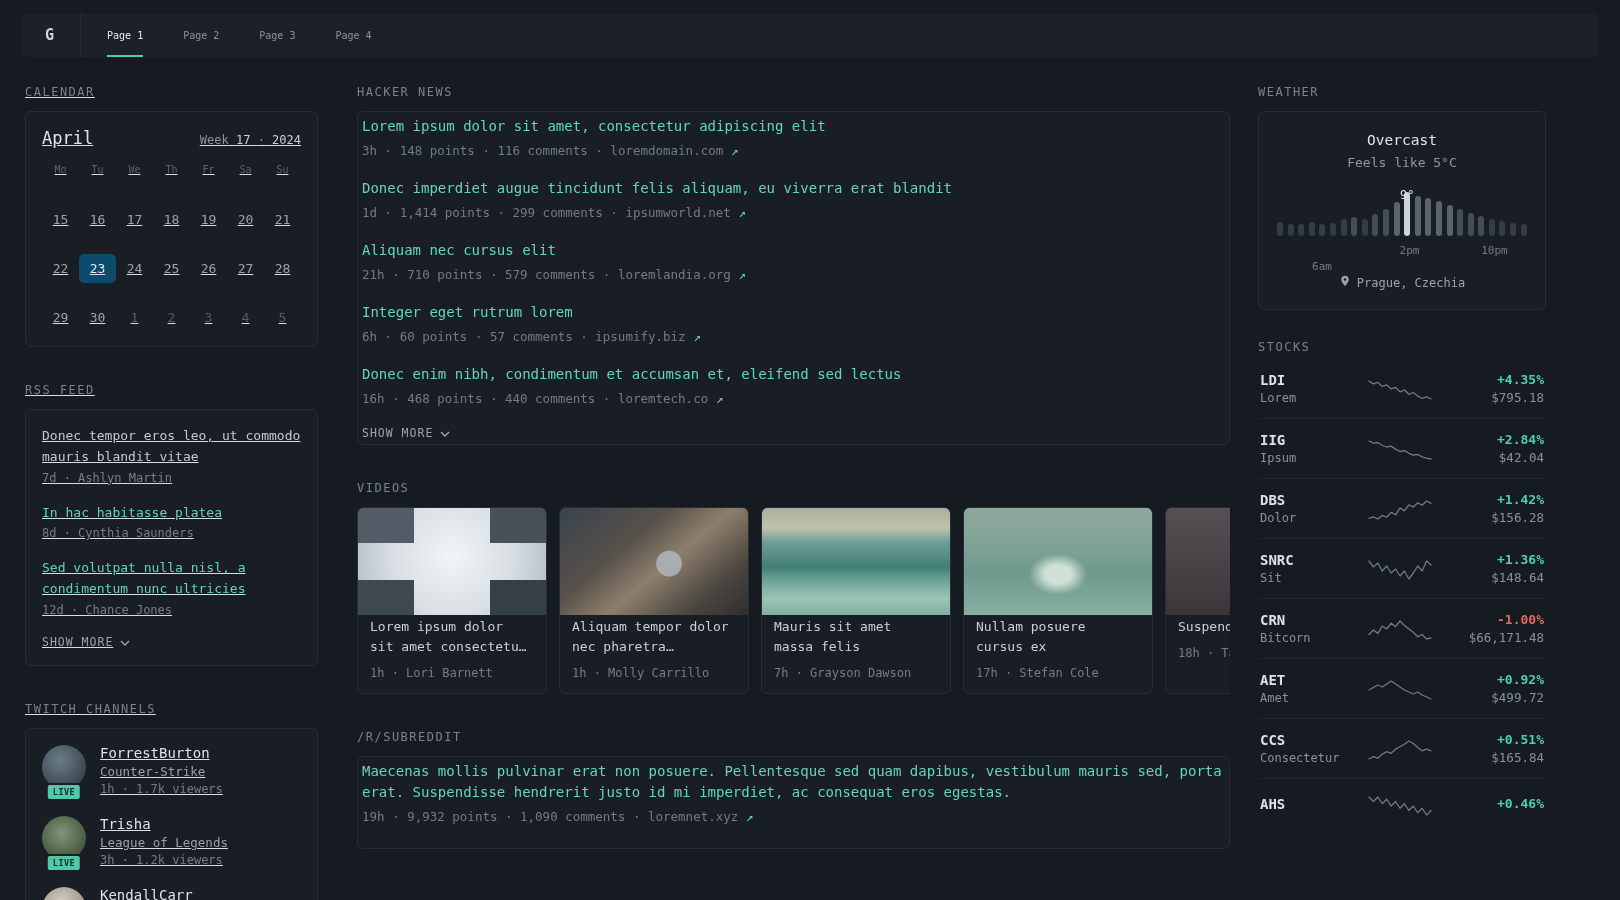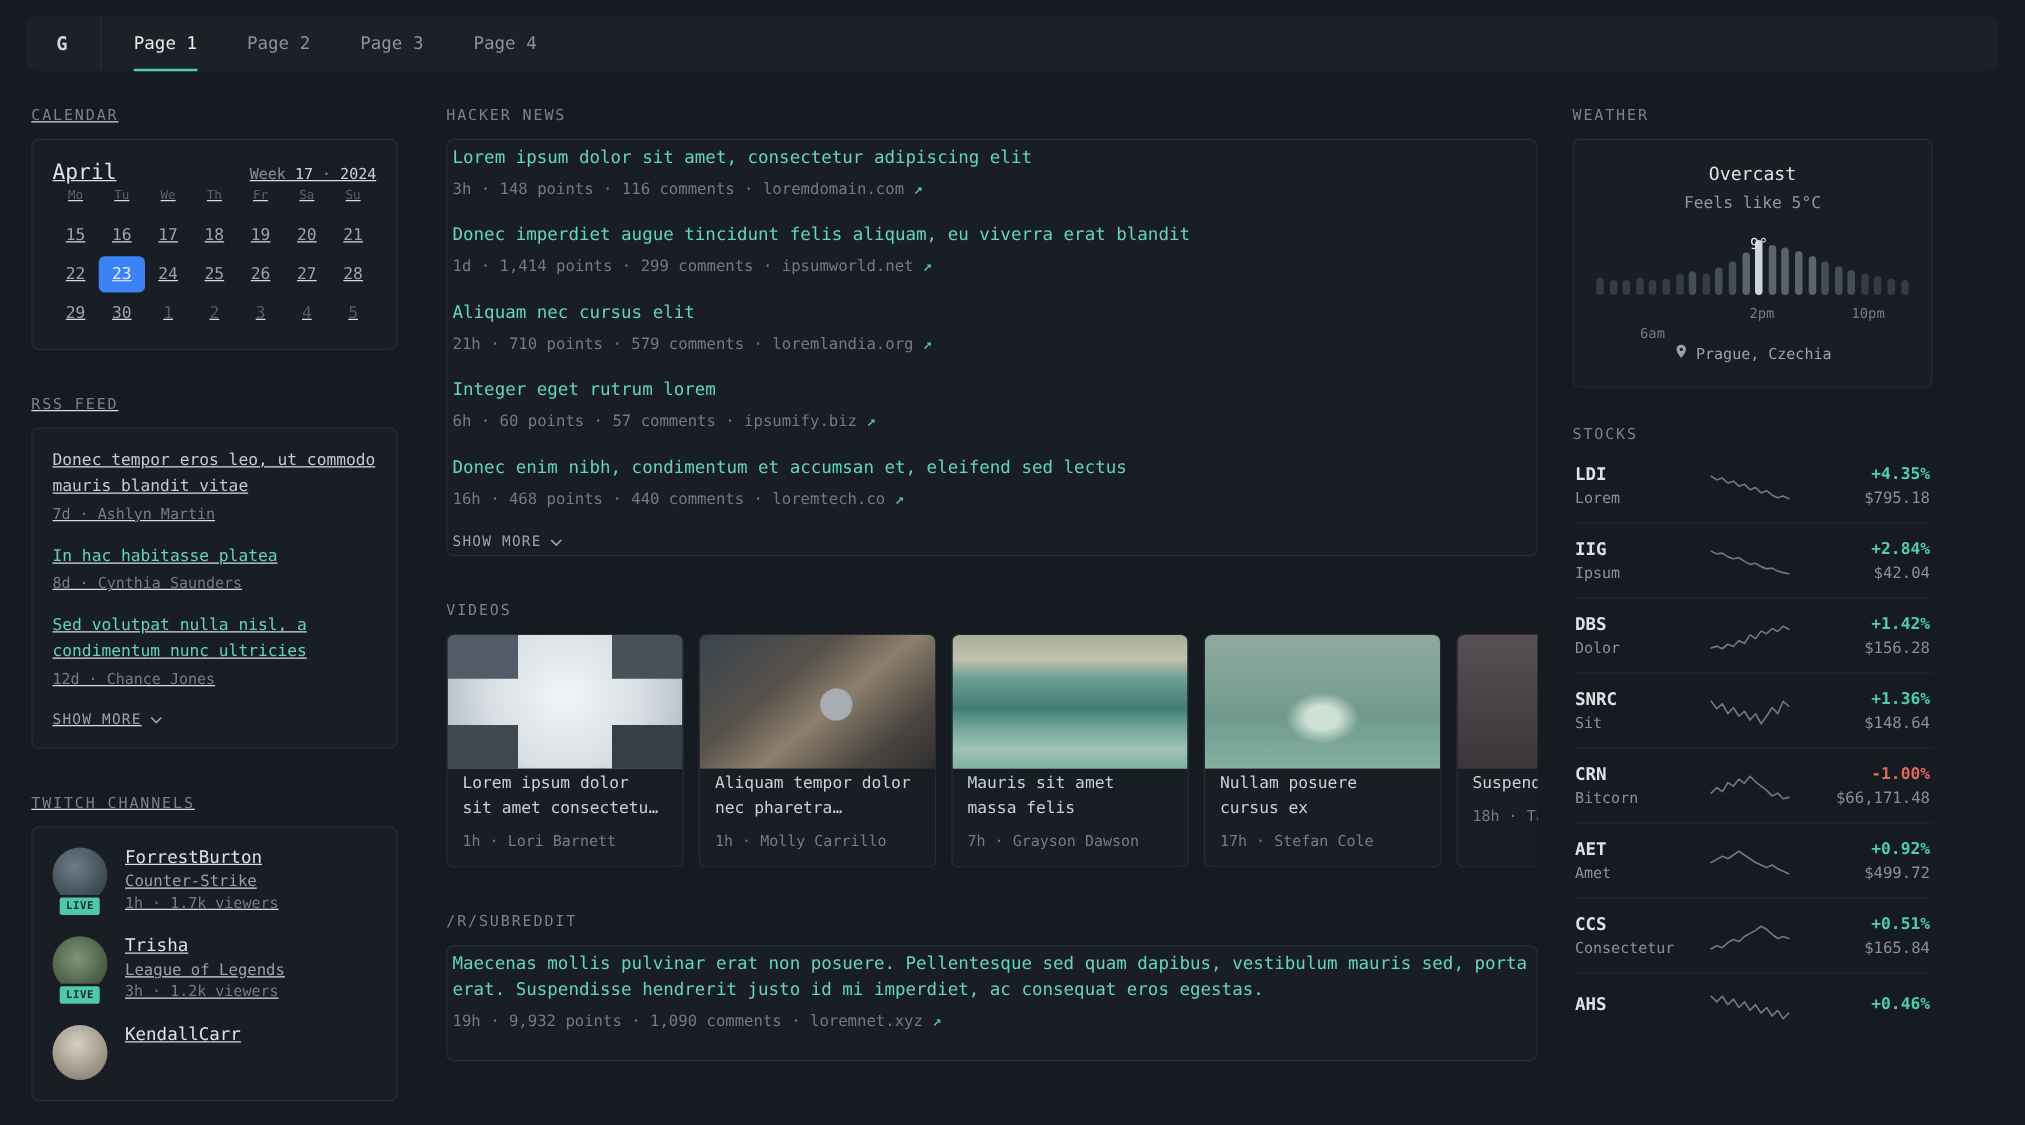--- a/index.html
+++ b/index.html
@@ -21,21 +21,21 @@
   }
   .logo {
     display: flex; align-items: center;
     font-size: 15px; font-weight: bold; color: #cfd6dd;
     padding-right: 26px; margin-right: 26px;
     border-right: 1px solid #262d35;
   }
   .tabs { display: flex; gap: 40px; }
   .tab {
     display: inline-flex; align-items: center;
-    font-size: 14px; color: #8a939e; cursor: pointer;
+    font-size: 10px; color: #8a939e; cursor: pointer;
     border-bottom: 2px solid transparent; border-top: 2px solid transparent;
   }
   .tab.active { color: #e7ecf0; border-bottom-color: #4ed0ad; }
   
   .content { display: flex; padding: 28px 74px 0 25px; align-items: flex-start; }
   .col-left  { width: 293px; flex: none; display: flex; flex-direction: column; gap: 36px; text-decoration: underline; }
   .col-mid   { flex: 1; min-width: 0; margin: 0 28px 0 39px; display: flex; flex-direction: column; gap: 36px; }
   .col-right { width: 288px; flex: none; display: flex; flex-direction: column; gap: 30px; }
   .widget-label {
     font-size: 12px; letter-spacing: 1.5px; color: #79828e;
@@ -51,27 +51,27 @@
     font-size: 11.5px; letter-spacing: 1px; color: #9aa4ae;
     margin-top: 16px; cursor: pointer;
   }
   .show-more svg { stroke: #9aa4ae; }
   
   .cal-card { padding: 16px 16px 14px; }
   .cal-top { display: flex; justify-content: space-between; align-items: baseline; }
   .cal-month { font-size: 17px; color: #dde3e8; }
   .cal-week { font-size: 12px; color: #8a939e; }
   .cal-week b { color: #c9d0d7; font-weight: normal; }
-  .cal-grid { display: grid; grid-template-columns: repeat(7, 1fr); margin-top: 3px; row-gap: 2px; }
+  .cal-grid { display: grid; grid-template-columns: repeat(7, 1fr); margin-top: 16px; row-gap: 20px; }
   .cal-dow { font-size: 10px; color: #59626c; text-align: center; padding-bottom: 10px; }
   .cal-day {
     font-size: 13px; color: #9ba4ae; text-align: center;
     height: 29px; line-height: 29px; border-radius: 5px;
   }
-  .cal-day.sel { background: #3b82f6; color: #e6ebef; }
+  .cal-day.sel { background: #0c4a6e; color: #e6ebef; }
   .cal-day.muted { color: #545d67; }
   
   .rss-card { padding: 16px; }
   .rss-item { margin-bottom: 18px; cursor: pointer; }
   .rss-item:last-of-type { margin-bottom: 0; }
   .rss-title { font-size: 13px; line-height: 1.6; color: #62d3b8; }
   .rss-title.read { color: #c2cad2; }
   .rss-meta { font-size: 12px; color: #747e89; margin-top: 3px; }
   
   .tw-card { padding: 16px; }

